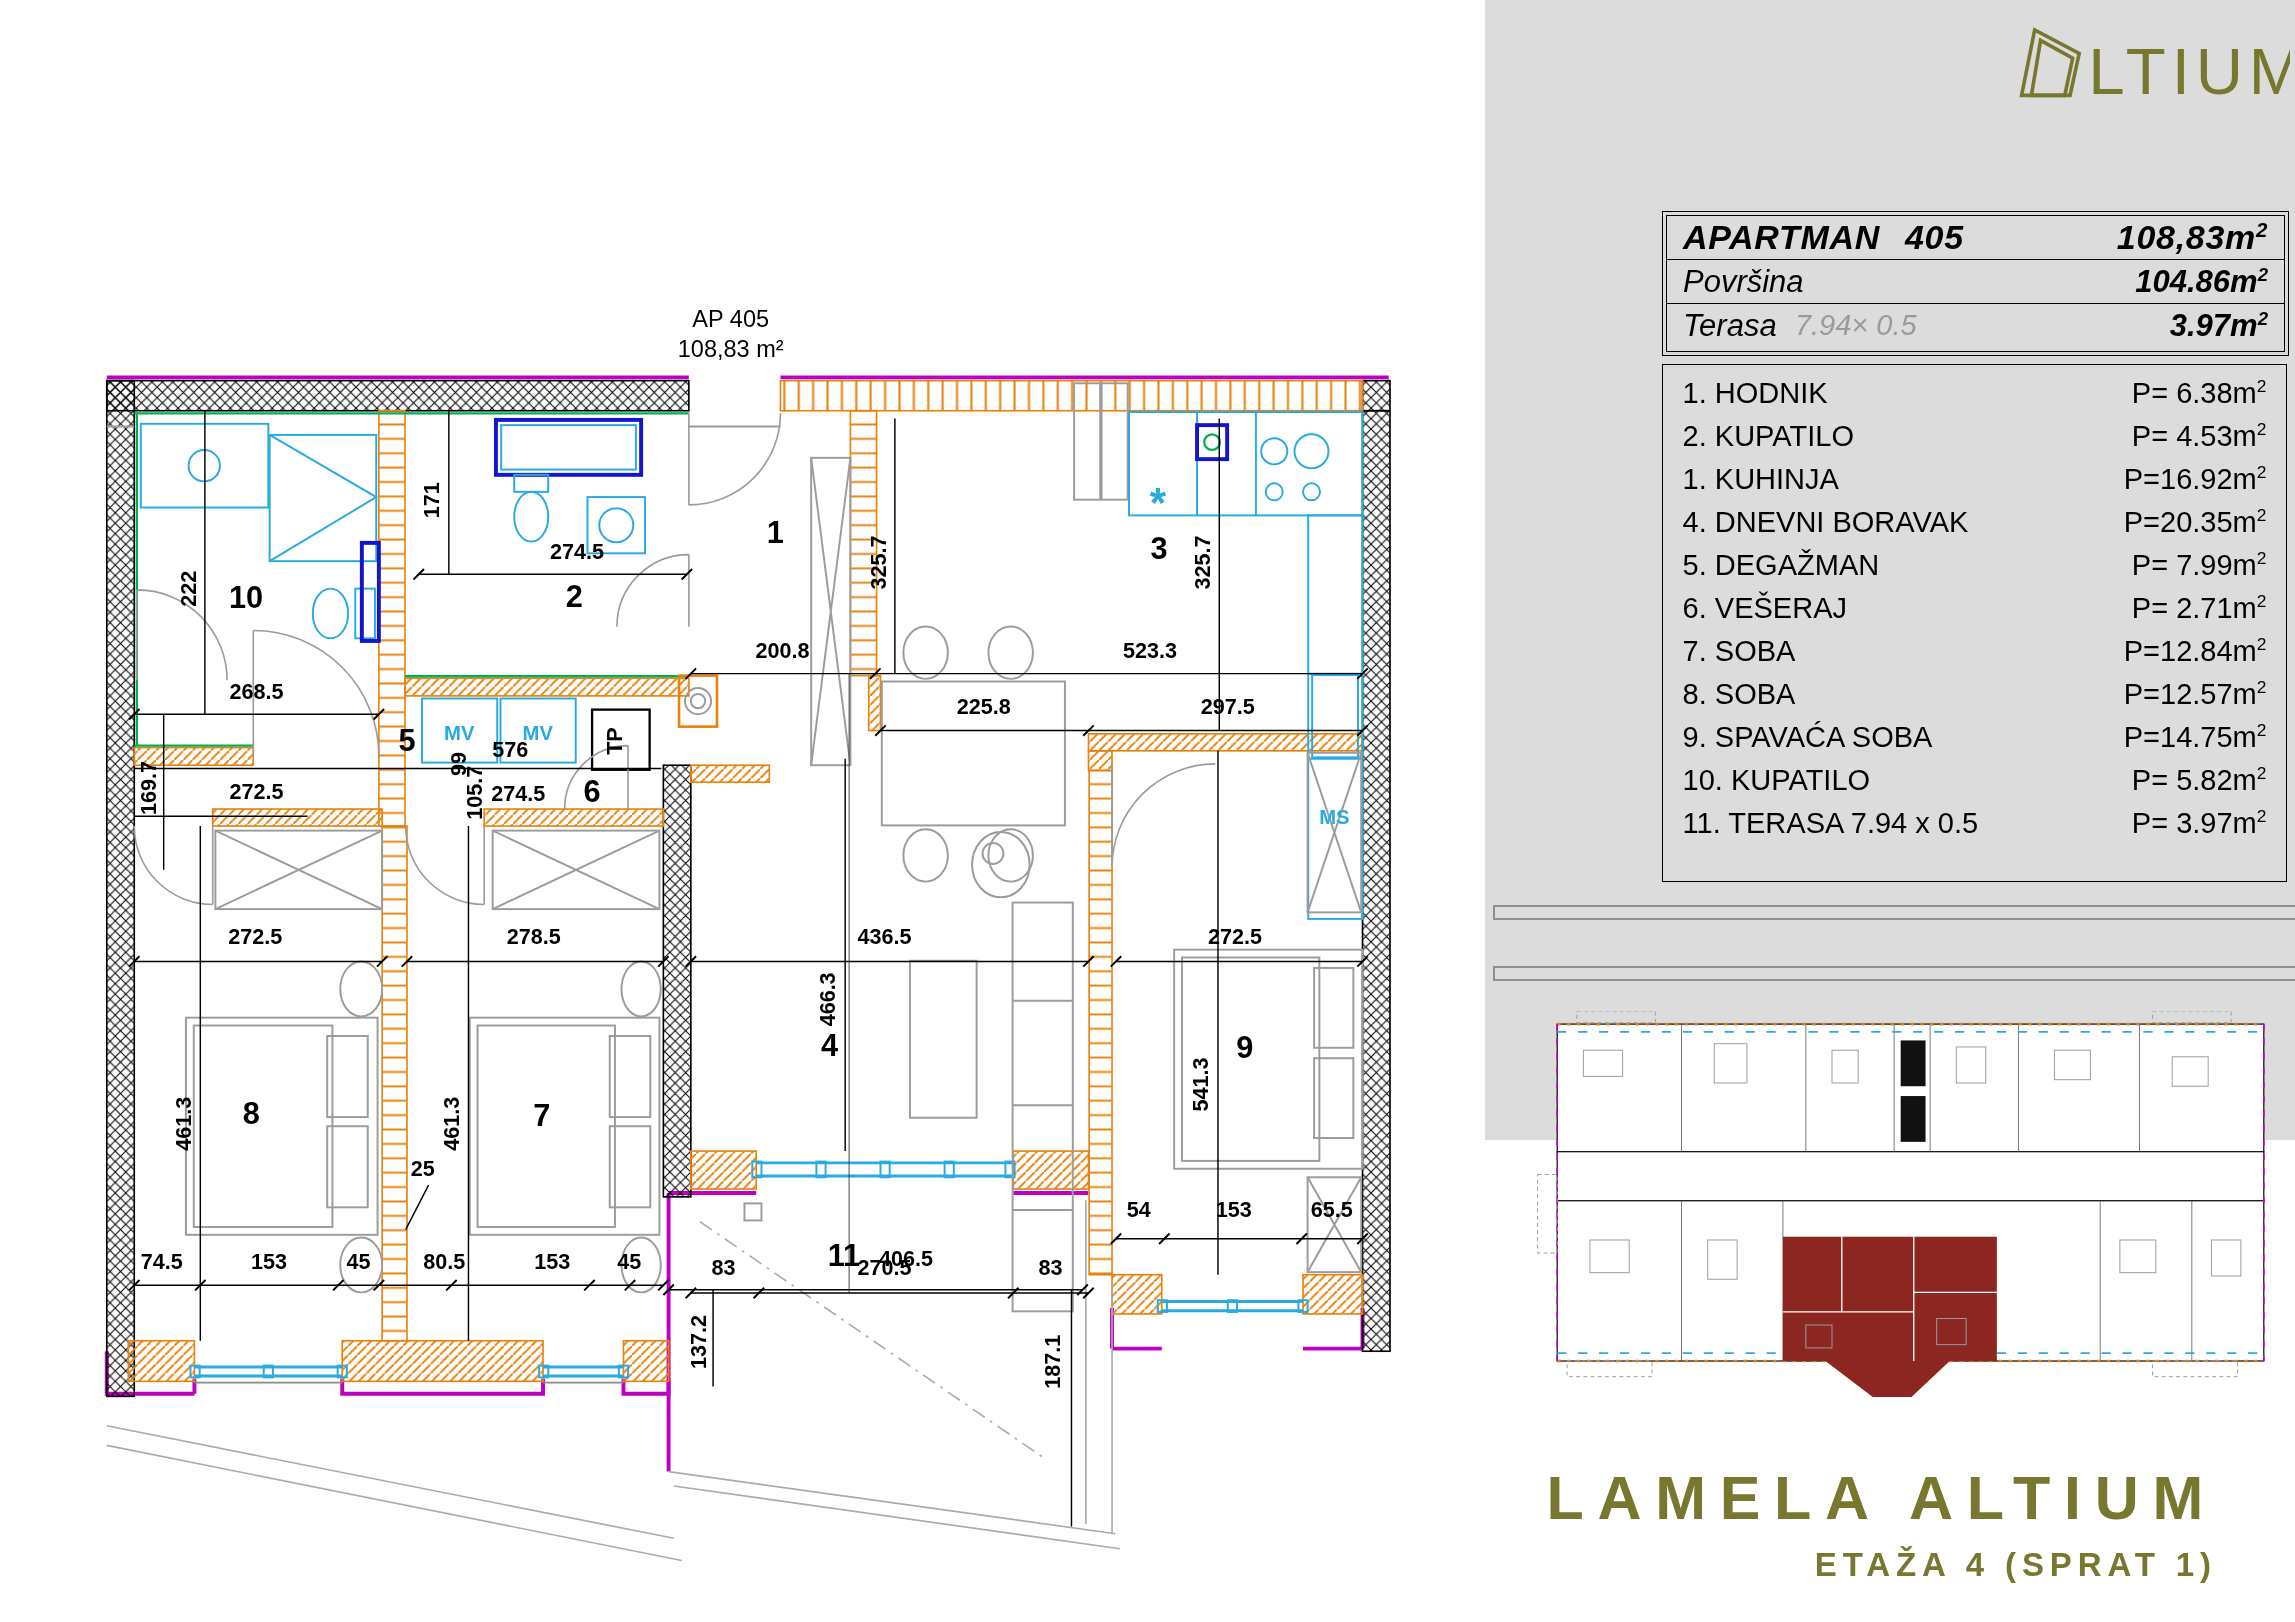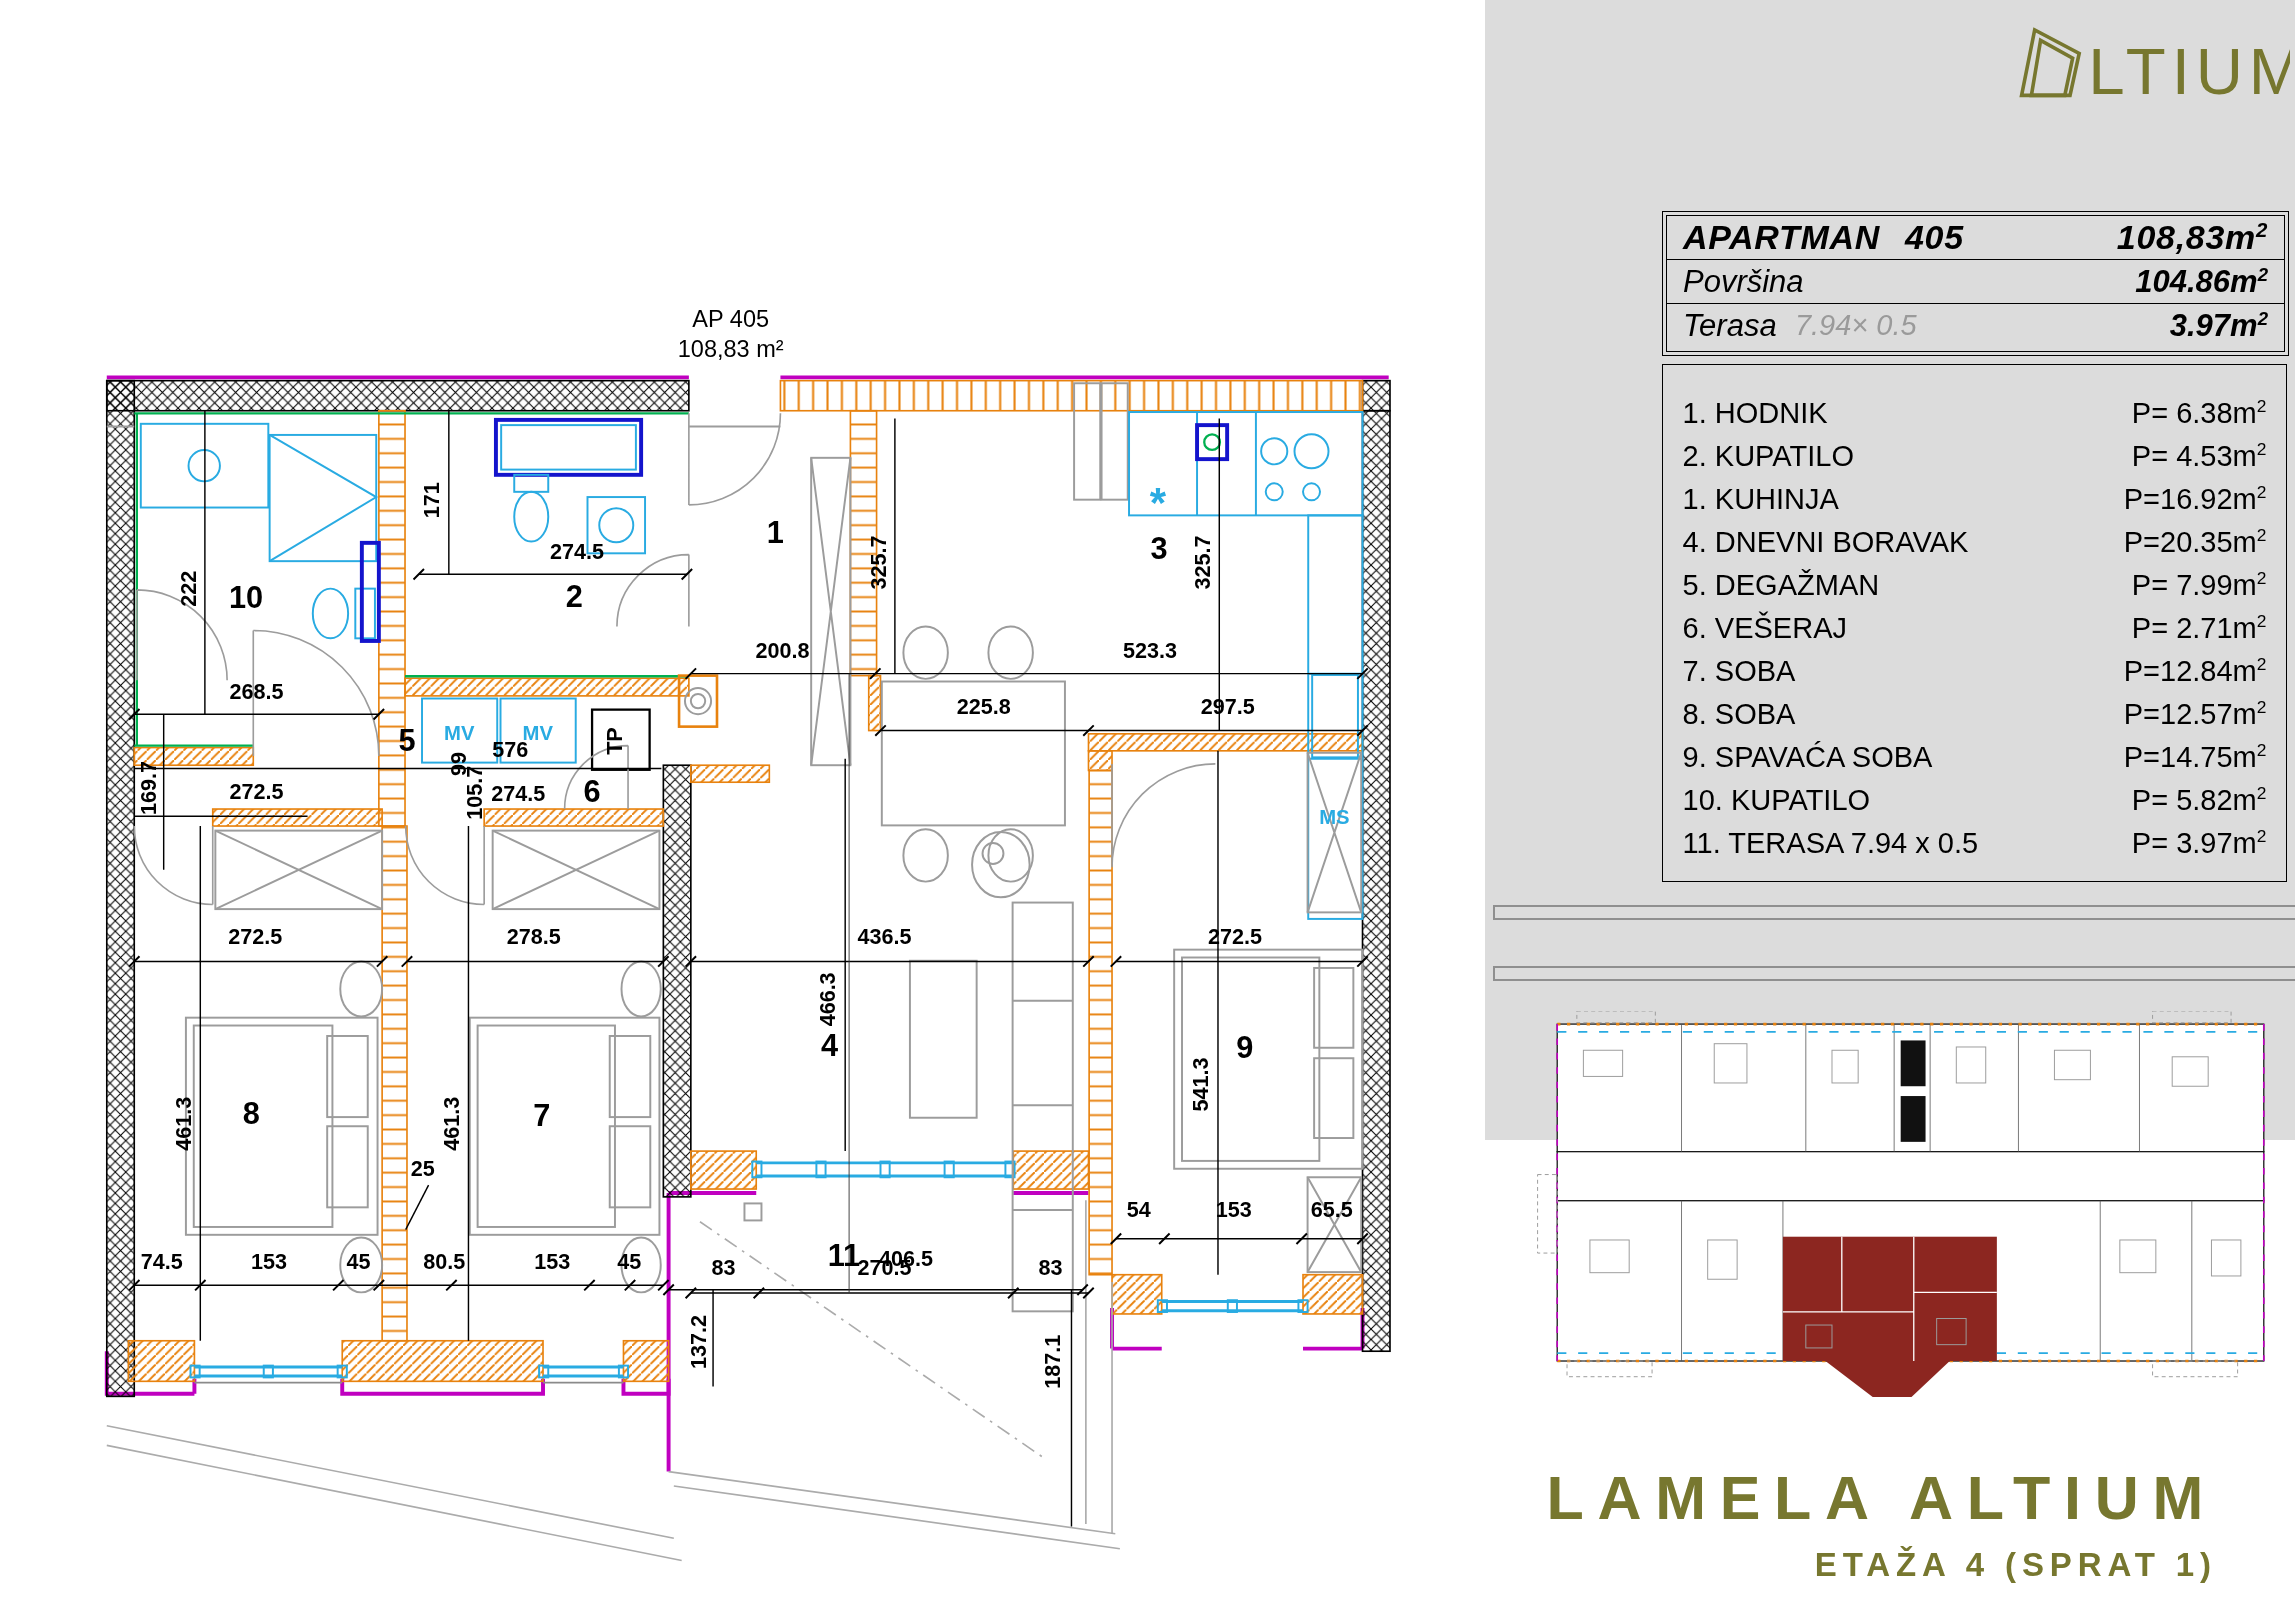--- a/index.html
+++ b/index.html
@@ -15,21 +15,21 @@
   .trow{display:flex;align-items:center;justify-content:space-between;padding:0 15.7px;height:43px;
         border-bottom:1.3px solid #000;font-size:31px;}
   .trow:last-child{border-bottom:none;}
   .trow .big{font-weight:bold;font-size:34px;letter-spacing:0.7px;}
   .trow .val{font-weight:bold;}
   .trow .note{color:#9a9a9a;font-weight:normal;font-size:29px;margin-left:18.3px;flex:1;text-align:left;}
   .tname{display:flex;align-items:baseline;}
   .tname .num{margin-left:25px;}
   sup{font-size:60%;vertical-align:super;line-height:0;}
   .roomlist{position:absolute;left:177px;top:364px;width:625px;height:518px;border:1.3px solid #000;
-            padding:32px 0 0 0;box-sizing:border-box;}
+            padding:12px 0 0 0;box-sizing:border-box;}
   .lr{display:flex;justify-content:space-between;align-items:baseline;height:43px;padding:0 19.6px;font-size:29px;}
   .lr .ar{font-size:29px;}
   .divbar{position:absolute;left:7.9px;width:803px;height:10.5px;border:2px solid #8F8F8F;}
   .overview{position:absolute;left:46px;top:1011px;width:759px;height:386px;}
   .footer{position:absolute;right:79px;top:1463px;text-align:right;color:#77772F;}
   .footer .l1{font-size:61px;font-weight:bold;letter-spacing:13.7px;white-space:nowrap;}
   .footer .l2{font-size:33px;font-weight:bold;letter-spacing:5.9px;margin-top:13px;white-space:nowrap;}
   
   .plansvg{position:absolute;left:0;top:0;}
   .w-xh{fill:url(#xh);stroke:#000;stroke-width:2.5;}

